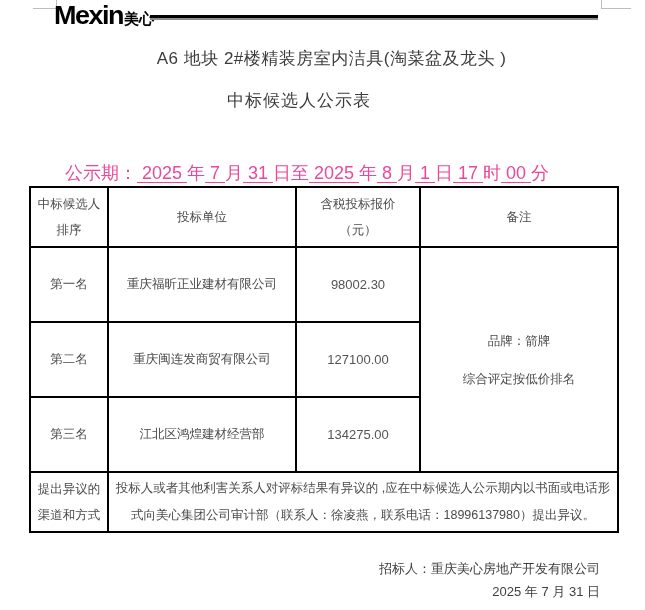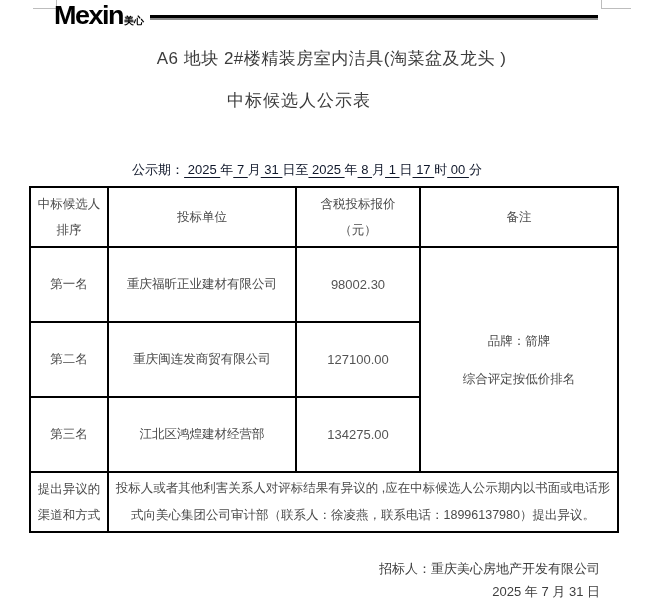--- a/index.html
+++ b/index.html
@@ -32,21 +32,21 @@
   .logo-latin {
     font-weight: 900;
     font-size: 27px;
     letter-spacing: -1.5px;
     color: #000000;
     display: inline-block;
     transform: scaleY(0.95);
   }
   .logo-cn {
     font-weight: 900;
-    font-size: 10px;
+    font-size: 15px;
     color: #000000;
     margin-left: 1px;
   }
   .header-rule {
     position: absolute;
     left: 150px; top: 15px;
     width: 448px; height: 1px;
     border-top: 3px solid #000000;
     border-bottom: 2px solid #8c8c8c;
     background: #ffffff;
@@ -64,22 +64,22 @@
     left: 0; top: 89px; width: 598px;
     text-align: center;
     font-size: 17px;
     color: #3c3c3c;
     letter-spacing: 1px;
   }
   .notice-period {
     position: absolute;
     left: 0; top: 161px; width: 614px;
     text-align: center;
-    font-size: 13px;
-    color: #0f172a;
+    font-size: 18px;
+    color: #ec4899;
     white-space: pre;
   }
   .notice-period span.u {
     text-decoration: underline;
     text-underline-offset: 3px;
   }
   
   table.bid-table {
     position: absolute;
     left: 29px; top: 186px;

